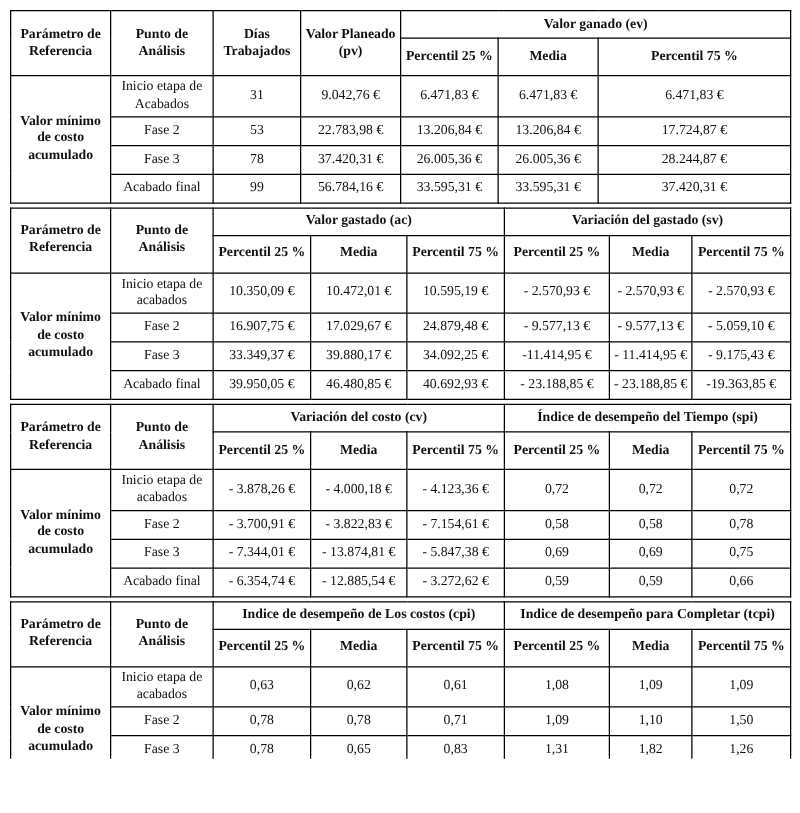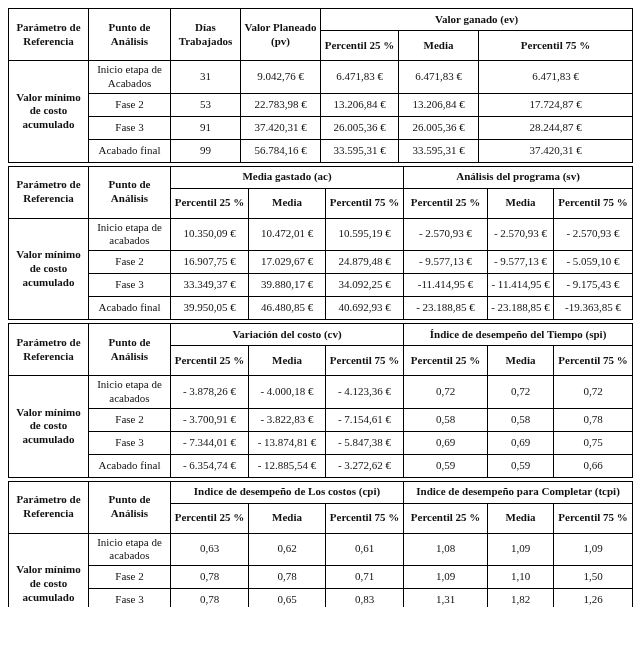--- a/index.html
+++ b/index.html
@@ -89,21 +89,21 @@
       <tr>
         <td>Fase 2</td>
         <td>53</td>
         <td>22.783,98 €</td>
         <td>13.206,84 €</td>
         <td>13.206,84 €</td>
         <td>17.724,87 €</td>
       </tr>
       <tr>
         <td>Fase 3</td>
-        <td>91</td>
+        <td>78</td>
         <td>37.420,31 €</td>
         <td>26.005,36 €</td>
         <td>26.005,36 €</td>
         <td>28.244,87 €</td>
       </tr>
       <tr>
         <td>Acabado final</td>
         <td>99</td>
         <td>56.784,16 €</td>
         <td>33.595,31 €</td>
@@ -121,22 +121,22 @@
         <col style="width:77px">
         <col style="width:78px">
         <col style="width:84px">
         <col style="width:66px">
         <col style="width:79px">
     </colgroup>
     <tbody>
       <tr class="tophead">
         <th rowspan="2">Parámetro de Referencia</th>
         <th rowspan="2">Punto de Análisis</th>
-        <th colspan="3">Media gastado (ac)</th>
-        <th colspan="3">Análisis del programa (sv)</th>
+        <th colspan="3">Valor gastado (ac)</th>
+        <th colspan="3">Variación del gastado (sv)</th>
       </tr>
       <tr class="subhead">
         <th>Percentil 25 %</th>
         <th>Media</th>
         <th>Percentil 75 %</th>
         <th>Percentil 25 %</th>
         <th>Media</th>
         <th>Percentil 75 %</th>
       </tr>
       <tr class="first-body-row">

